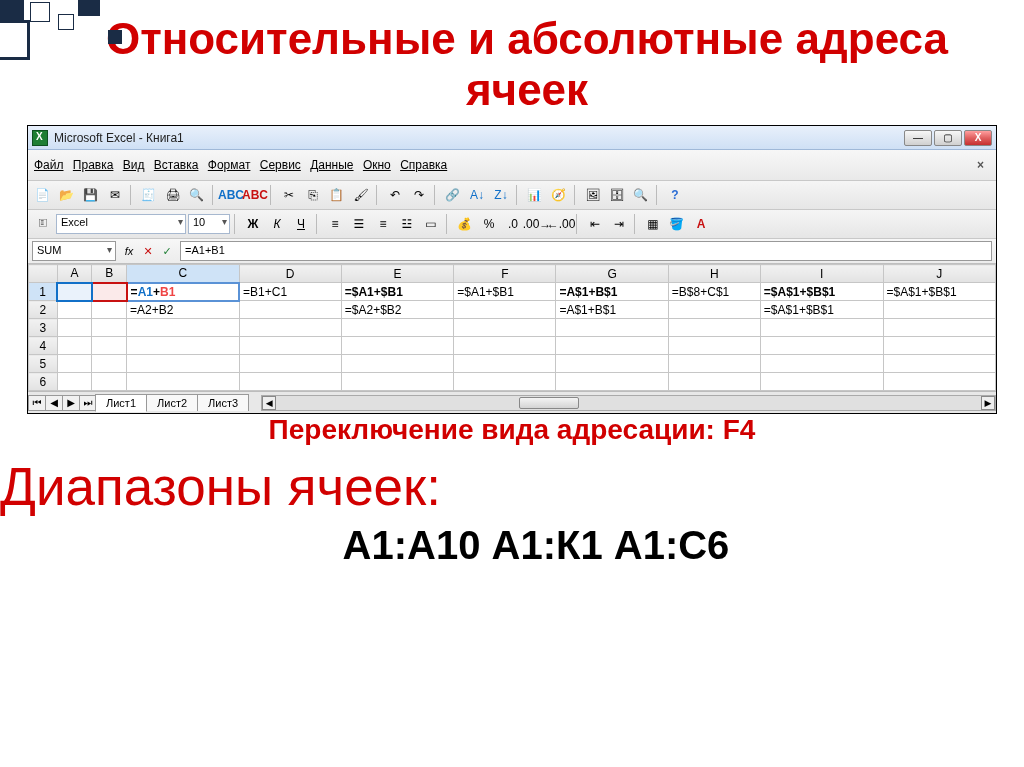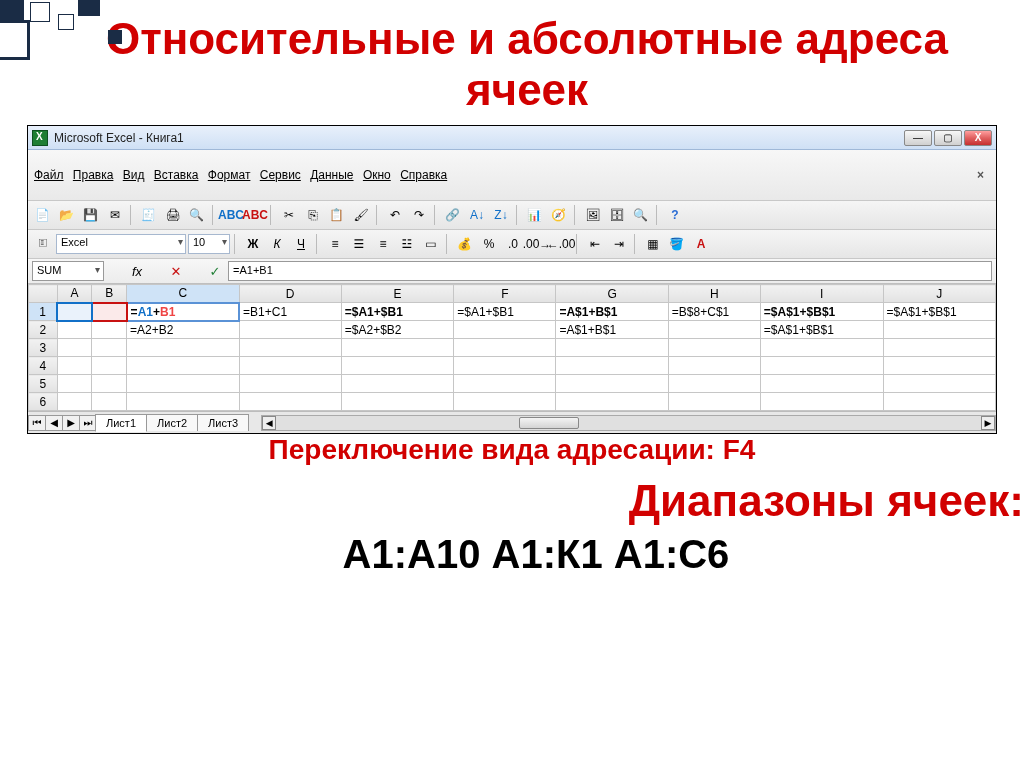--- a/index.html
+++ b/index.html
@@ -64,21 +64,21 @@
     background: linear-gradient(#f7f7f7,#d0d0d0);
     border: 1px solid #888; border-radius: 2px;
     font-size: 10px; text-align: center; line-height: 13px;
     cursor: default;
   }
   .wbtn.close { background: linear-gradient(#ff9e9e,#e06060,#c53030); color:#fff; font-weight:bold; }
 
   .menubar {
     background: linear-gradient(#f7f7f7,#e9e9e9);
     border-bottom: 1px solid #c8c8c8;
-    padding: 18px 6px;
+    padding: 8px 6px;
     font-size: 12px;
   }
   .menubar span { margin-right: 6px; cursor: default; }
   .menubar .close-doc { float:right; font-weight:bold; color:#555; }
 
   .toolbar {
     background: linear-gradient(#f5f5f5,#e6e6e6);
     border-bottom: 1px solid #c8c8c8;
     padding: 3px 4px;
     display: flex;
@@ -111,28 +111,28 @@
   .combo.font { width: 130px; }
   .combo.size { width: 42px; }
 
   .formula-row {
     background: linear-gradient(#f7f7f7,#ececec);
     border-bottom: 1px solid #bfbfbf;
     display: flex; align-items: center;
     padding: 2px 4px;
   }
   .namebox {
-    width: 72px; height: 20px;
+    width: 84px; height: 20px;
     border: 1px solid #999; background: #fff;
     font-size: 11px; padding: 2px 4px;
     position: relative;
   }
   .namebox::after { content:'▾'; position:absolute; right:3px; top:2px; color:#555; font-size:10px; }
   .fx-btns { display:flex; gap:1px; margin: 0 4px; }
-  .fx-btns .tbtn { width:18px; height:18px; font-size:13px;margin-left:20px; }
+  .fx-btns .tbtn { width:18px; height:18px; font-size:11px; }
   .formula-input {
     flex: 1; height: 20px;
     border: 1px solid #999; background: #fff;
     font-size: 11px; padding: 2px 4px;
   }
 
   .grid-wrap {
     background: #fff;
   }
   table.grid { border-collapse: collapse; width: 100%; table-layout: fixed; }
@@ -211,23 +211,23 @@
   .hscroll .arrow.r { right: 0; }
 
   .caption1 {
     color: #d10000;
     font-size: 28px;
     text-align: center;
     font-weight: bold;
   }
   .caption2 {
     color: #d10000;
-    font-size: 44px;
-    text-align: right;
-    font-weight: bold;
+    font-size: 53px;
+    text-align: left;
+    font-weight: normal;
     margin-top: 10px;
   }
   .caption3 {
     color: #000;
     font-size: 40px;
     text-align: center;
     font-weight: bold;
     margin-top: 6px;
     padding-left: 48px;
   }

